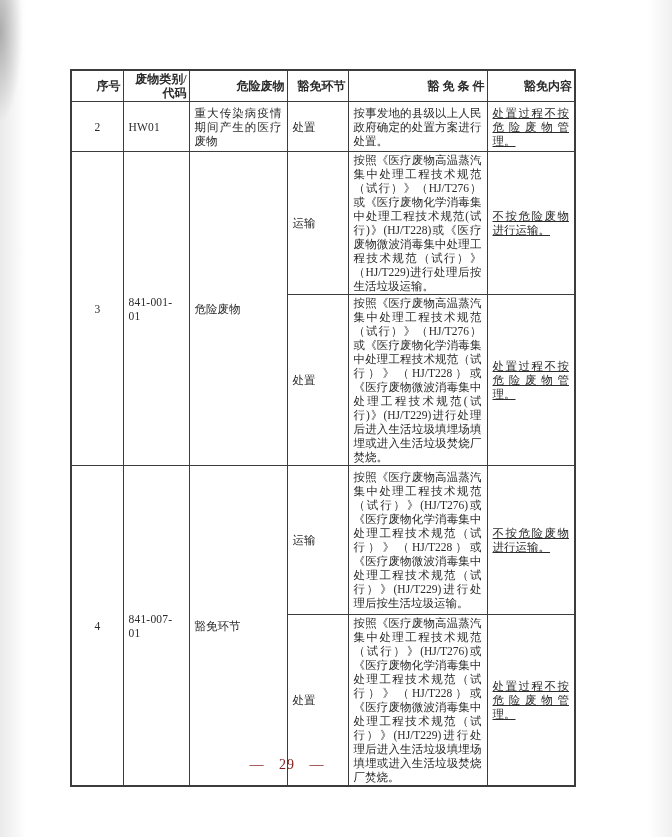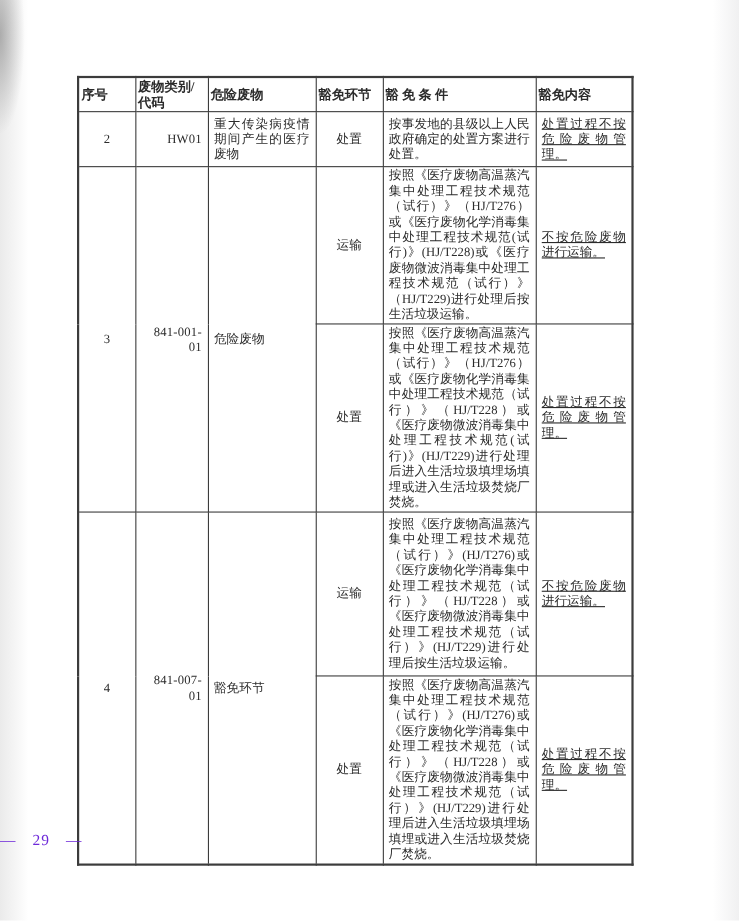--- a/index.html
+++ b/index.html
@@ -37,43 +37,43 @@
   }
   .doc-table th, .doc-table td {
     border: 1px solid #3c3c3c;
     padding: 1px 5px;
     vertical-align: middle;
     overflow: hidden;
   }
   .doc-table { border: 2px solid #3c3c3c; }
   .doc-table th {
     font-weight: bold;
-    text-align: left;
+    text-align: right;
     font-size: 12px;
     line-height: 14px;
     padding: 1px 2px;
   }
   .h-header { height: 31px; }
   .h-r2  { height: 50px; }
   .h-r3a { height: 135px; }
   .h-r3b { height: 158px; }
   .h-r4a { height: 149px; }
   .h-r4b { height: 160px; }
   .c-num   { text-align: center; }
-  .c-code  { text-align: right; letter-spacing: 0.2px; }
+  .c-code  { text-align: left; letter-spacing: 0.2px; }
   .c-waste { text-align: justify; text-align-last: left; margin-top: 40px; }
-  .c-stage { text-align: center; }
+  .c-stage { text-align: left; }
   .c-cond  { text-align: justify; text-align-last: left; padding: 2px 6px; }
   .c-content { text-align: justify; text-align-last: left; padding: 2px 6px; text-decoration: underline; }
   .page-footer {
     position: absolute;
     top: 757px; left: 0; width: 574px;
-    text-align: left;
+    text-align: center;
     font-size: 14px;
-    color: #6d28d9;
+    color: #7f1d1d;
     letter-spacing: 1px;
     word-spacing: 10px;
   }
 </style>
 </head>
 <body>
 
 <div class="scan-edge-left"></div>
 <div class="scan-corner-tl"></div>
 <div class="scan-edge-right"></div>

